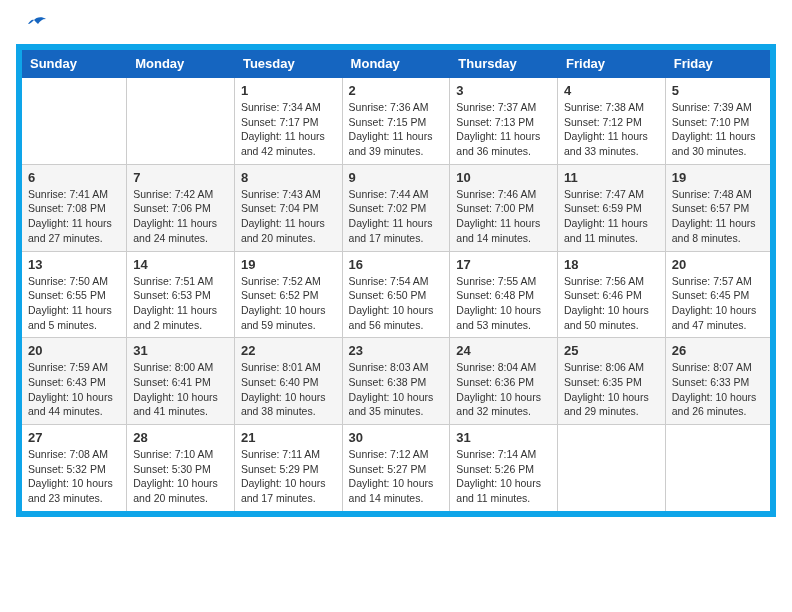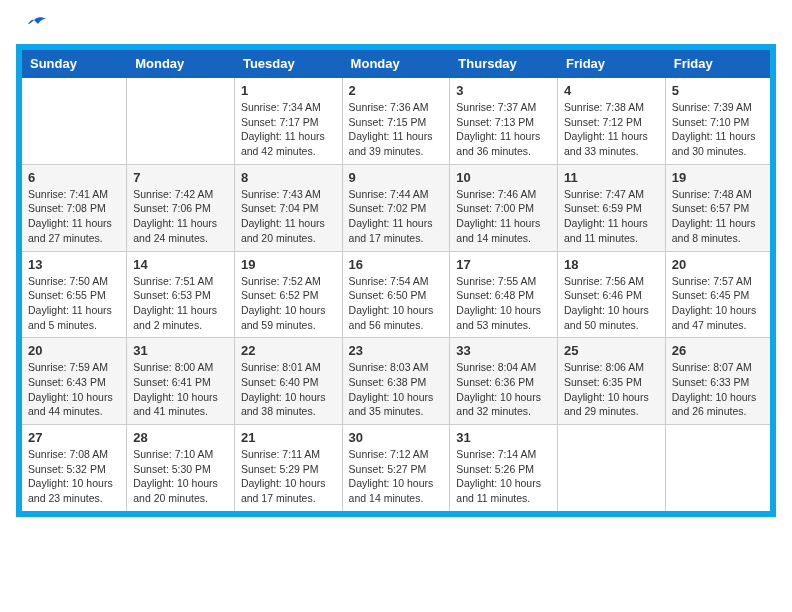--- a/index.html
+++ b/index.html
@@ -135,21 +135,21 @@
         <td><span class="day-number">16</span><span class="day-info">Sunrise: 7:54 AM<br>Sunset: 6:50 PM<br>Daylight: 10 hours and 56 minutes.</span></td>
         <td><span class="day-number">17</span><span class="day-info">Sunrise: 7:55 AM<br>Sunset: 6:48 PM<br>Daylight: 10 hours and 53 minutes.</span></td>
         <td><span class="day-number">18</span><span class="day-info">Sunrise: 7:56 AM<br>Sunset: 6:46 PM<br>Daylight: 10 hours and 50 minutes.</span></td>
         <td><span class="day-number">20</span><span class="day-info">Sunrise: 7:57 AM<br>Sunset: 6:45 PM<br>Daylight: 10 hours and 47 minutes.</span></td>
       </tr>
       <tr>
         <td><span class="day-number">20</span><span class="day-info">Sunrise: 7:59 AM<br>Sunset: 6:43 PM<br>Daylight: 10 hours and 44 minutes.</span></td>
         <td><span class="day-number">31</span><span class="day-info">Sunrise: 8:00 AM<br>Sunset: 6:41 PM<br>Daylight: 10 hours and 41 minutes.</span></td>
         <td><span class="day-number">22</span><span class="day-info">Sunrise: 8:01 AM<br>Sunset: 6:40 PM<br>Daylight: 10 hours and 38 minutes.</span></td>
         <td><span class="day-number">23</span><span class="day-info">Sunrise: 8:03 AM<br>Sunset: 6:38 PM<br>Daylight: 10 hours and 35 minutes.</span></td>
-        <td><span class="day-number">33</span><span class="day-info">Sunrise: 8:04 AM<br>Sunset: 6:36 PM<br>Daylight: 10 hours and 32 minutes.</span></td>
+        <td><span class="day-number">24</span><span class="day-info">Sunrise: 8:04 AM<br>Sunset: 6:36 PM<br>Daylight: 10 hours and 32 minutes.</span></td>
         <td><span class="day-number">25</span><span class="day-info">Sunrise: 8:06 AM<br>Sunset: 6:35 PM<br>Daylight: 10 hours and 29 minutes.</span></td>
         <td><span class="day-number">26</span><span class="day-info">Sunrise: 8:07 AM<br>Sunset: 6:33 PM<br>Daylight: 10 hours and 26 minutes.</span></td>
       </tr>
       <tr>
         <td><span class="day-number">27</span><span class="day-info">Sunrise: 7:08 AM<br>Sunset: 5:32 PM<br>Daylight: 10 hours and 23 minutes.</span></td>
         <td><span class="day-number">28</span><span class="day-info">Sunrise: 7:10 AM<br>Sunset: 5:30 PM<br>Daylight: 10 hours and 20 minutes.</span></td>
         <td><span class="day-number">21</span><span class="day-info">Sunrise: 7:11 AM<br>Sunset: 5:29 PM<br>Daylight: 10 hours and 17 minutes.</span></td>
         <td><span class="day-number">30</span><span class="day-info">Sunrise: 7:12 AM<br>Sunset: 5:27 PM<br>Daylight: 10 hours and 14 minutes.</span></td>
         <td><span class="day-number">31</span><span class="day-info">Sunrise: 7:14 AM<br>Sunset: 5:26 PM<br>Daylight: 10 hours and 11 minutes.</span></td>
         <td class="empty-cell"></td>

